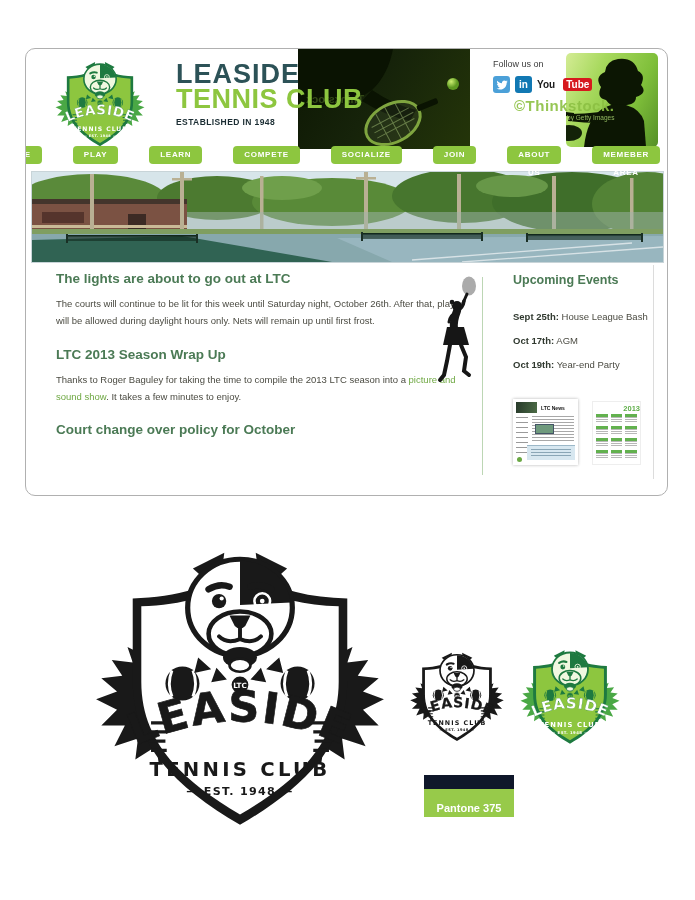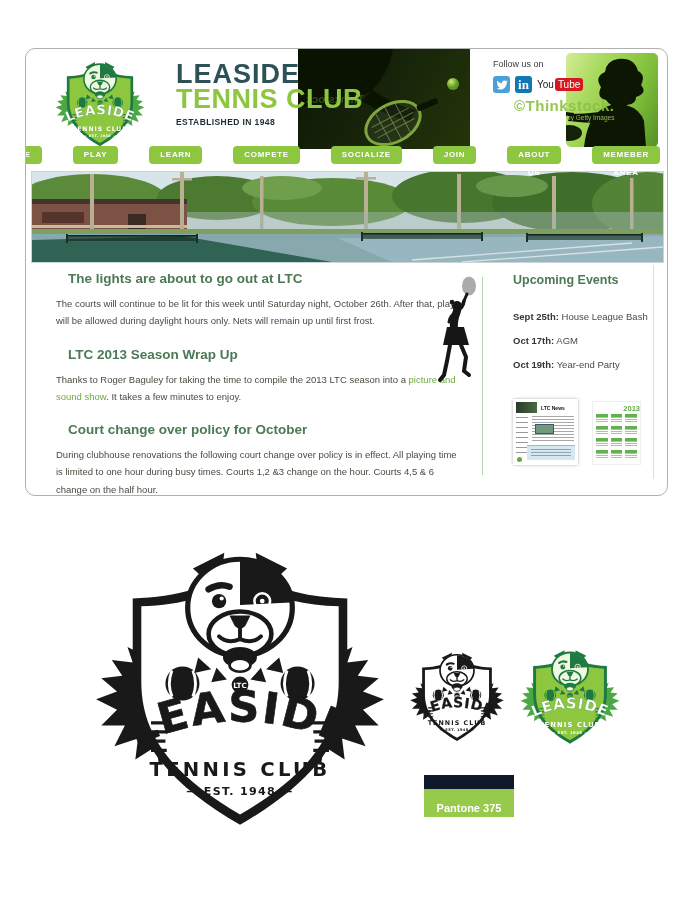--- a/index.html
+++ b/index.html
@@ -20,40 +20,40 @@
   .photo-mid{position:absolute;left:272px;top:0;width:172px;height:100px;z-index:2;
              background:linear-gradient(120deg,#0d1703 0%,#16230a 45%,#243509 100%);overflow:hidden;}
   .mid-watermark{position:absolute;left:8px;top:44px;transform:scaleX(-1);color:#6f9a36;opacity:.4;
                  font-size:11px;font-weight:bold;white-space:nowrap;}
 
   .follow{position:absolute;left:467px;top:10px;z-index:3;}
   .follow-label{font-size:9px;color:#3c3c3c;margin-bottom:7px;}
   .social-row{display:flex;align-items:center;gap:5px;}
   .icon-sq{width:17px;height:17px;border-radius:3px;display:flex;align-items:center;justify-content:center;}
   .tw{background:#4ba0d8;}
-  .li{background:#1178b3;color:#fff;font-size:13px;font-weight:bold;font-family:Liberation Serif, serif;}
-  .yt{display:flex;align-items:center;gap:1px;font-size:10px;font-weight:normal;color:#1a1a1a;}
+  .li{background:#1178b3;color:#fff;font-size:10px;font-weight:bold;}
+  .yt{display:flex;align-items:center;gap:8px;font-size:10px;font-weight:bold;color:#1a1a1a;}
   .yt-tube{background:#d6191e;color:#fff;border-radius:3px;padding:1px 3px;}
 
   .photo-right{position:absolute;left:540px;top:4px;width:92px;height:94px;border-radius:5px;overflow:hidden;z-index:2;
                background:linear-gradient(115deg,#d4ec95 0%,#a8d95e 30%,#7fbf3a 68%,#558f27 100%);}
 
   .watermark{position:absolute;left:488px;top:48px;z-index:5;color:#8cc043;opacity:.9;pointer-events:none;}
   .watermark-main{font-size:15px;font-weight:bold;letter-spacing:0.5px;}
   .watermark-sub{display:block;font-size:6.5px;color:#9ec768;text-align:right;margin-top:-1px;}
 
   .nav{position:absolute;top:97px;left:0;right:7px;display:flex;justify-content:flex-end;gap:7px;z-index:7;}
   .nav-btn{height:18px;line-height:18px;padding:0 11px;background:#8dc63f;border-radius:4px;
            color:#fff;font-size:8px;font-weight:bold;letter-spacing:0.7px;text-align:center;cursor:pointer;margin-left:24px;}
 
   .banner{position:absolute;left:5px;top:122px;width:631px;height:90px;border:1px solid #c8d4d8;overflow:hidden;}
 
   
   .articles{position:absolute;left:30px;top:222px;width:402px;}
-  .articles h2{margin:0 0 9px 12px;font-size:13.5px;font-weight:bold;color:#4b7a55;}
+  .articles h2{margin:0 0 9px 0;font-size:13.5px;font-weight:bold;color:#4b7a55;}
   .articles p{margin:0 0 17px 0;font-size:9.5px;line-height:1.82;color:#4b4b42;}
   .green-link{color:#6fa843;cursor:pointer;}
 
   .server-sil{position:absolute;left:410px;top:226px;width:52px;height:112px;}
   .divider{position:absolute;left:456px;top:228px;width:1px;height:198px;background:#bcd6b4;}
   .edge-line{position:absolute;left:627px;top:216px;width:1px;height:214px;background:#dcdcdc;}
 
   .sidebar{position:absolute;left:487px;top:224px;width:136px;}
   .sidebar-title{font-size:12.5px;font-weight:bold;color:#4b7a55;margin-bottom:24px;}
   .event{font-size:9.5px;margin-bottom:13px;color:#4b4b42;}
@@ -285,21 +285,20 @@
         <path d="M380,88 L600,71 M430,90 L631,75" stroke="#e8eef0" stroke-width="1.3" opacity="0.8"></path>
       </svg>
     </div>
 
     <div class="articles">
       <h2>The lights are about to go out at LTC</h2>
       <p>The courts will continue to be lit for this week until Saturday night, October 26th. After that, play will be allowed during daylight hours only.  Nets will remain up until first frost.</p>
       <h2>LTC 2013 Season Wrap Up</h2>
       <p><span>Thanks to Roger Baguley for taking the time to compile the 2013 LTC season into a </span><span class="green-link">picture and sound show</span><span>. It takes a few minutes to enjoy.</span></p>
       <h2>Court change over policy for October</h2>
-      <p>During clubhouse renovations the following court change over policy is in effect. All playing time is limited to one hour during busy times. Courts 1,2 &amp;3 change on the hour. Courts 4,5 &amp; 6 change on the half hour.</p>
     </div>
 
     <div class="server-sil">
       <svg width="52" height="112" viewBox="0 0 52 112">
         <ellipse cx="33" cy="11" rx="7" ry="9.5" fill="#ababab"></ellipse>
         <path d="M31,19 L27,28" stroke="#161616" stroke-width="3" stroke-linecap="round"></path>
         <circle cx="21" cy="31" r="5" fill="#161616"></circle>
         <circle cx="16" cy="27" r="2.3" fill="#161616"></circle>
         <path d="M21,36 Q27,33 28,26" stroke="#161616" stroke-width="3.5" fill="none" stroke-linecap="round"></path>
         <path d="M21,37 Q14,40 13,47" stroke="#161616" stroke-width="3" fill="none" stroke-linecap="round"></path>

